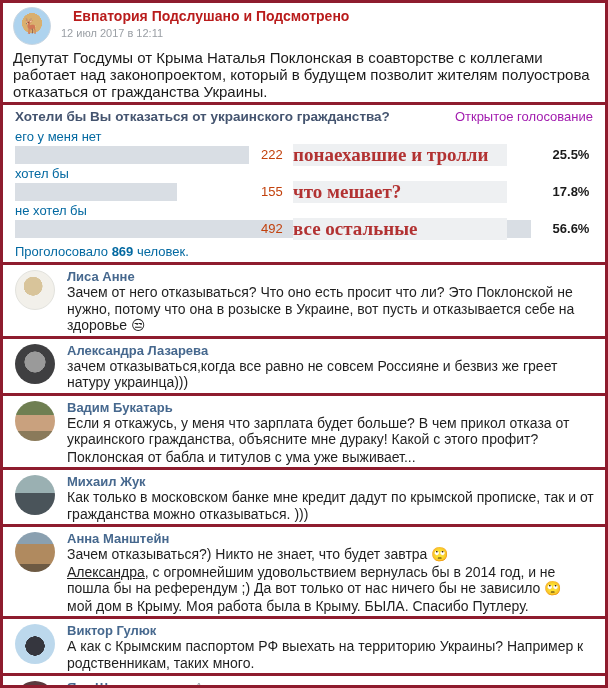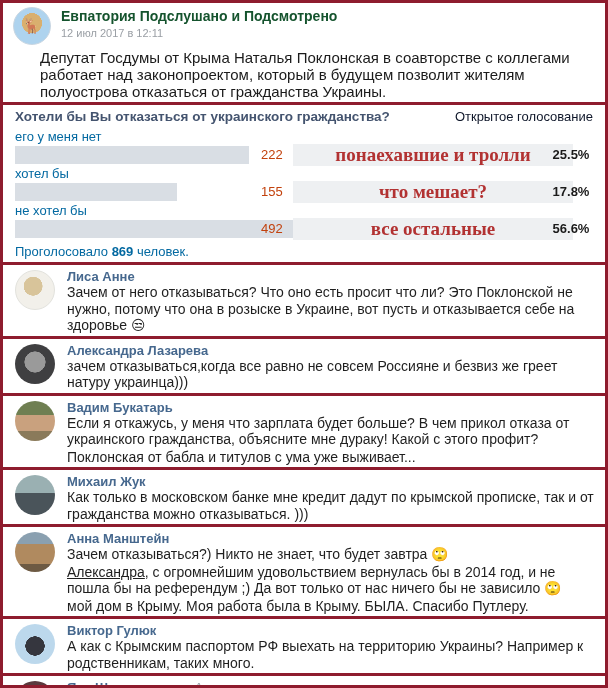--- a/index.html
+++ b/index.html
@@ -21,37 +21,36 @@
   .post-head { display: flex; align-items: flex-start; height: 40px; }
   .avatar { border-radius: 50%; flex: 0 0 auto; }
   .community-avatar {
     width: 38px; height: 38px;
     background: radial-gradient(circle at 50% 42%, #d9af6e 0 36%, #aed3ee 37% 100%);
     border: 1px solid #c8d6e2;
     display: flex; align-items: center; justify-content: center;
     font-size: 15px;
   }
   .head-meta { margin-left: 10px; padding-top: 1px; }
-  .community-name { color: #14532d; font-weight: bold; font-size: 14px; line-height: 17px; cursor: pointer; }
+  .community-name { color: #b91c1c; font-weight: bold; font-size: 14px; line-height: 17px; cursor: pointer; margin-left: 12px; }
   .post-date { color: #999ea4; font-size: 11px; line-height: 16px; }
-  .post-text { font-size: 15px; line-height: 17px; color: #1b1b1b; margin-top: 2px; letter-spacing: 0; margin-left: 27px; }
+  .post-text { font-size: 15px; line-height: 17px; color: #1b1b1b; margin-top: 2px; letter-spacing: 0; }
 
   
   .poll-section { padding: 4px 12px 2px 12px; }
   .poll-head { display: flex; justify-content: space-between; align-items: baseline; height: 19px; }
   .poll-question { color: #44546f; font-weight: bold; font-size: 13.5px; }
-  .poll-type { color: #0f172a; font-size: 13px; }
+  .poll-type { color: #a21caf; font-size: 13px; }
   .poll-option { margin-top: 1px; }
   .poll-label { font-size: 13px; color: #0369a1; line-height: 16px; }
   .poll-bar-row { position: relative; height: 18px; margin-top: 1px; margin-bottom: 2px; width: calc(100% - 46px); }
   .poll-bar { position: absolute; left: 0; top: 0; height: 18px; background: #d9dee4; }
   .poll-votes { position: absolute; left: 246px; top: 1px; font-size: 13px; color: #c2410c; }
   .poll-annotation {
-    position: absolute; left: 278px; top: -2px; width: 280px;
-    text-align: center;
+    position: absolute; left: 278px; top: -2px; width: 214px;
     font-family: "Liberation Serif", "DejaVu Serif", serif;
     font-weight: bold; font-size: 19px; line-height: 22px;
     color: #b23232;
     background: #eef0f2;
     white-space: nowrap;
   }
   .poll-percent {
     position: absolute; right: -46px; top: 1px; width: 44px;
     text-align: center; font-size: 13px; font-weight: bold; color: #1b1b1b;
   }

